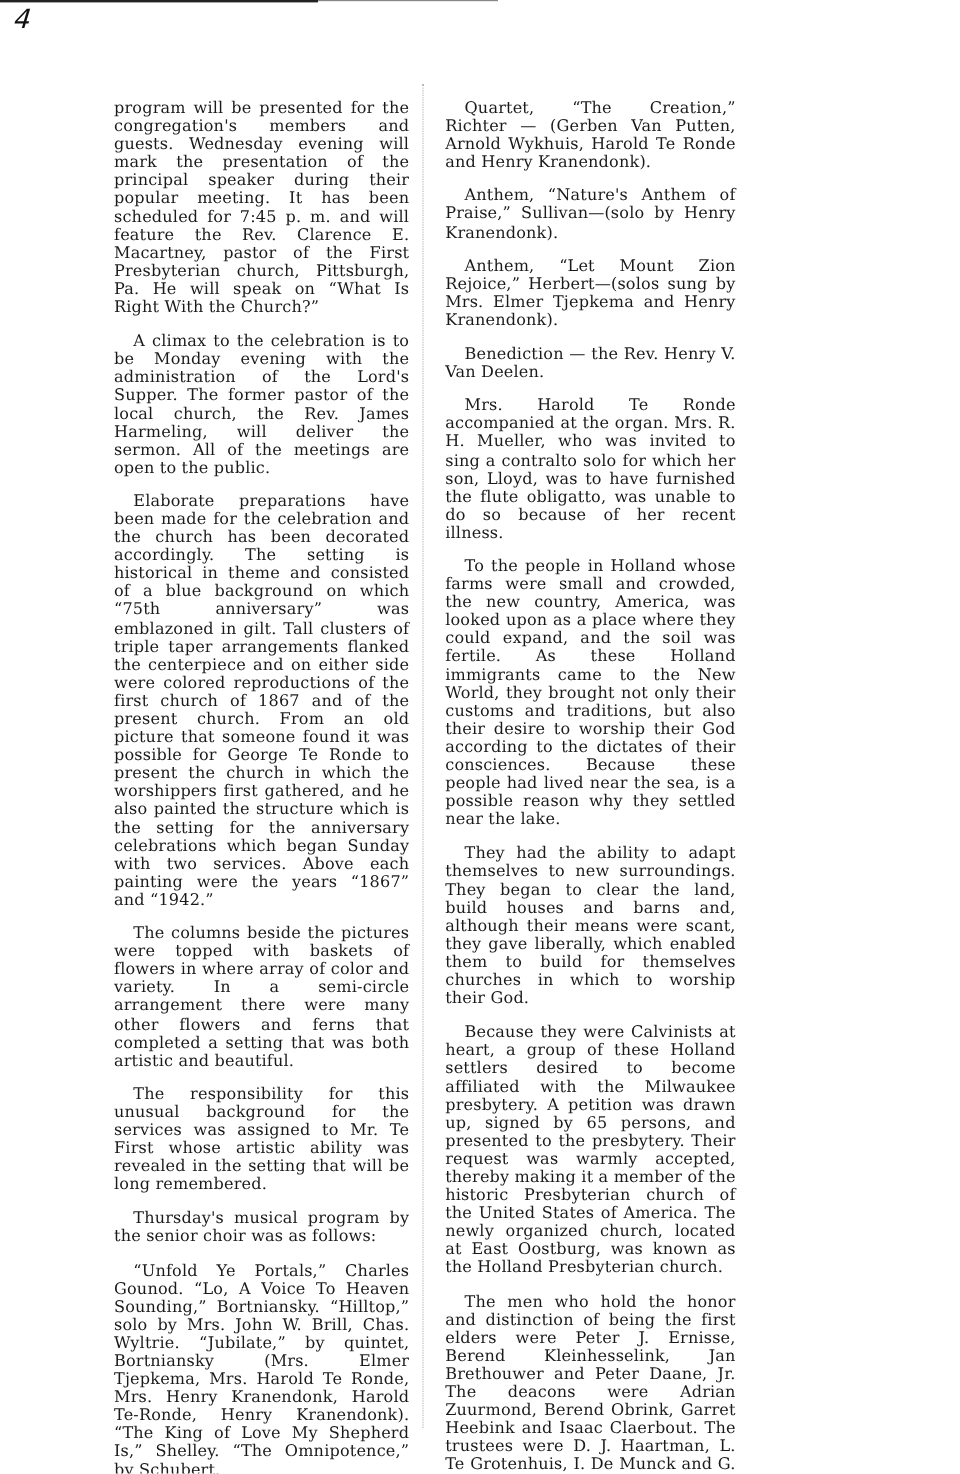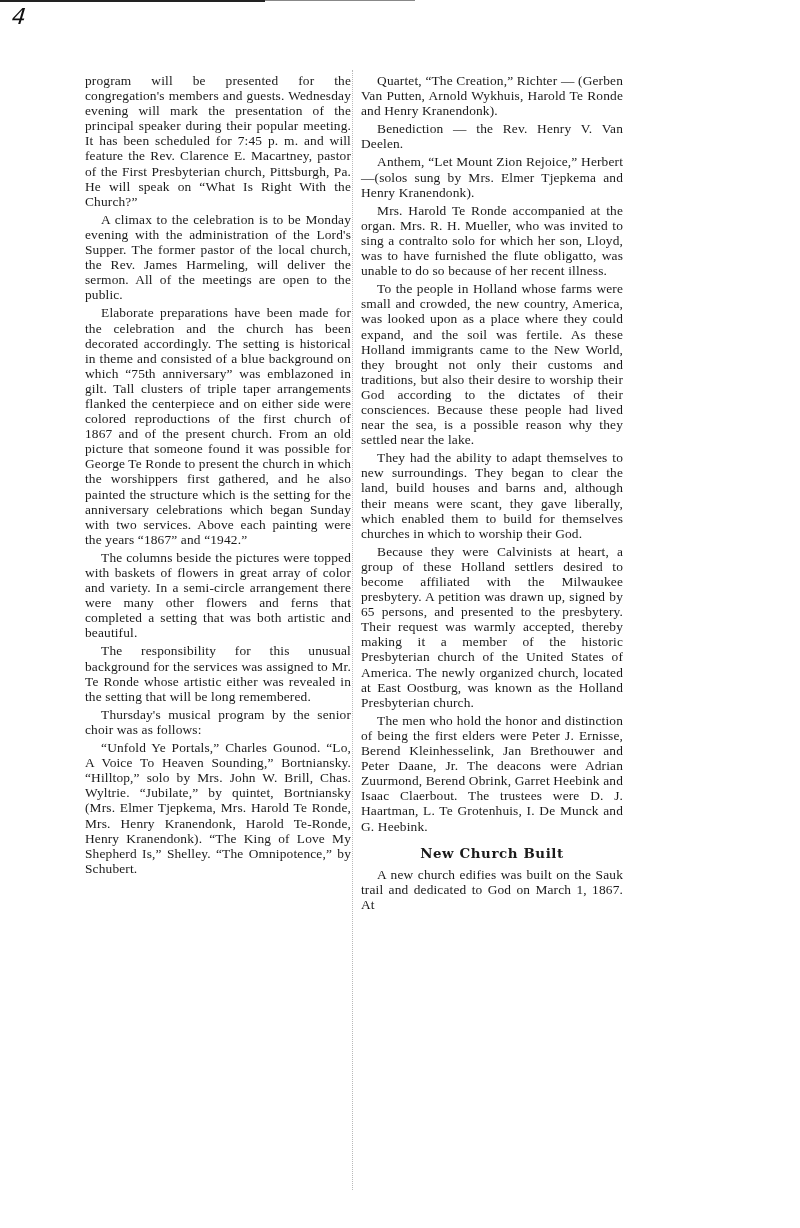--- a/index.html
+++ b/index.html
@@ -21,50 +21,51 @@
       position: absolute; top: 70px;
       font-size: 13.4px; line-height: 15.1px; text-align: justify;
       letter-spacing: 0.15px;
     }
     .col-left { left: 82px; width: 272px; }
     .col-right { left: 358px; width: 268px; }
     .col-rule {
       position: absolute; left: 352px; top: 70px; width: 0; height: 1120px;
       border-left: 1px dotted #b8b8b8;
     }
-    .para { margin: 3px; text-indent: 1.2em; font-family: Liberation Serif, serif; }
+    .para { margin: 13px; text-indent: 1.2em; }
     .para.noindent { text-indent: 0; }
     .subhead {
       text-align: center; font-weight: bold; font-size: 13.4px; margin: 12px 0 6px 0;
       text-indent: 0; letter-spacing: 0.6px;
     }
   </style>
 </head>
 <body>
 
 <div class="top-border"></div>
 <div class="top-border2"></div>
 <div class="page-mark">4</div>
 
 <div class="col col-left">
   <p class="para noindent">program will be presented for the congregation's members and guests. Wednesday evening will mark the presentation of the principal speaker during their popular meeting. It has been scheduled for 7:45 p. m. and will feature the Rev. Clarence E. Macartney, pastor of the First Presbyterian church, Pittsburgh, Pa. He will speak on “What Is Right With the Church?”</p>
   <p class="para">A climax to the celebration is to be Monday evening with the administration of the Lord's Supper. The former pastor of the local church, the Rev. James Harmeling, will deliver the sermon. All of the meetings are open to the public.</p>
   <p class="para">Elaborate preparations have been made for the celebration and the church has been decorated accordingly. The setting is historical in theme and consisted of a blue background on which “75th anniversary” was emblazoned in gilt. Tall clusters of triple taper arrangements flanked the centerpiece and on either side were colored reproductions of the first church of 1867 and of the present church. From an old picture that someone found it was possible for George Te Ronde to present the church in which the worshippers first gathered, and he also painted the structure which is the setting for the anniversary celebrations which began Sunday with two services. Above each painting were the years “1867” and “1942.”</p>
-  <p class="para">The columns beside the pictures were topped with baskets of flowers in great array of color and variety. In a semi-circle arrangement there were many other flowers and ferns that completed a setting that was both artistic and beautiful.</p>
-  <p class="para">The responsibility for this unusual background for the services was assigned to Mr. Te Ronde whose artistic either was revealed in the setting that will be long remembered.</p>
+  <p class="para">The columns beside the pictures were topped with baskets of flowers in where array of color and variety. In a semi-circle arrangement there were many other flowers and ferns that completed a setting that was both artistic and beautiful.</p>
+  <p class="para">The responsibility for this unusual background for the services was assigned to Mr. Te First whose artistic ability was revealed in the setting that will be long remembered.</p>
   <p class="para">Thursday's musical program by the senior choir was as follows:</p>
   <p class="para">“Unfold Ye Portals,” Charles Gounod. “Lo, A Voice To Heaven Sounding,” Bortniansky. “Hilltop,” solo by Mrs. John W. Brill, Chas. Wyltrie. “Jubilate,” by quintet, Bortniansky (Mrs. Elmer Tjepkema, Mrs. Harold Te Ronde, Mrs. Henry Kranendonk, Harold Te-Ronde, Henry Kranendonk). “The King of Love My Shepherd Is,” Shelley. “The Omnipotence,” by Schubert.</p>
 </div>
 
 <div class="col-rule"></div>
 
 <div class="col col-right">
   <p class="para">Quartet, “The Creation,” Richter — (Gerben Van Putten, Arnold Wykhuis, Harold Te Ronde and Henry Kranendonk).</p>
+  <p class="para">Anthem, “Nature's Anthem of Praise,” Sullivan—(solo by Henry Kranendonk).</p>
+  <p class="para">Anthem, “Let Mount Zion Rejoice,” Herbert—(solos sung by Mrs. Elmer Tjepkema and Henry Kranendonk).</p>
   <p class="para">Benediction — the Rev. Henry V. Van Deelen.</p>
-  <p class="para">Anthem, “Let Mount Zion Rejoice,” Herbert—(solos sung by Mrs. Elmer Tjepkema and Henry Kranendonk).</p>
   <p class="para">Mrs. Harold Te Ronde accompanied at the organ. Mrs. R. H. Mueller, who was invited to sing a contralto solo for which her son, Lloyd, was to have furnished the flute obligatto, was unable to do so because of her recent illness.</p>
   <p class="para">To the people in Holland whose farms were small and crowded, the new country, America, was looked upon as a place where they could expand, and the soil was fertile. As these Holland immigrants came to the New World, they brought not only their customs and traditions, but also their desire to worship their God according to the dictates of their consciences. Because these people had lived near the sea, is a possible reason why they settled near the lake.</p>
   <p class="para">They had the ability to adapt themselves to new surroundings. They began to clear the land, build houses and barns and, although their means were scant, they gave liberally, which enabled them to build for themselves churches in which to worship their God.</p>
   <p class="para">Because they were Calvinists at heart, a group of these Holland settlers desired to become affiliated with the Milwaukee presbytery. A petition was drawn up, signed by 65 persons, and presented to the presbytery. Their request was warmly accepted, thereby making it a member of the historic Presbyterian church of the United States of America. The newly organized church, located at East Oostburg, was known as the Holland Presbyterian church.</p>
   <p class="para">The men who hold the honor and distinction of being the first elders were Peter J. Ernisse, Berend Kleinhesselink, Jan Brethouwer and Peter Daane, Jr. The deacons were Adrian Zuurmond, Berend Obrink, Garret Heebink and Isaac Claerbout. The trustees were D. J. Haartman, L. Te Grotenhuis, I. De Munck and G. Heebink.</p>
   <div class="subhead">New Church Built</div>
   <p class="para">A new church edifies was built on the Sauk trail and dedicated to God on March 1, 1867. At</p>
 </div>
 
 </body></html>

